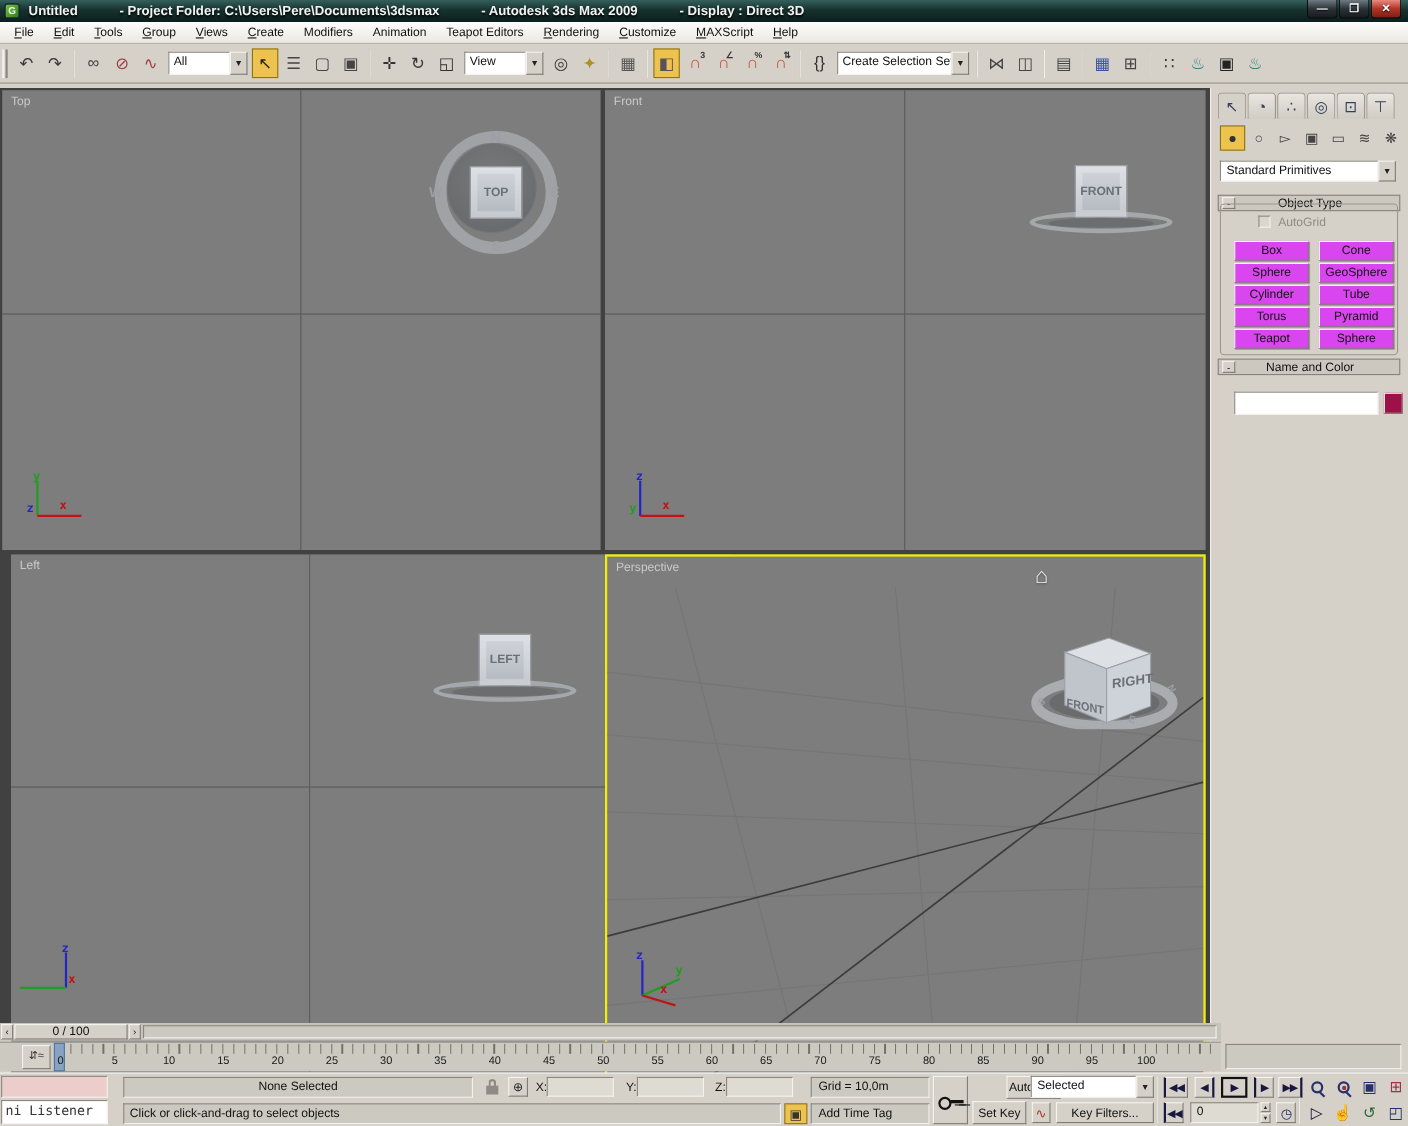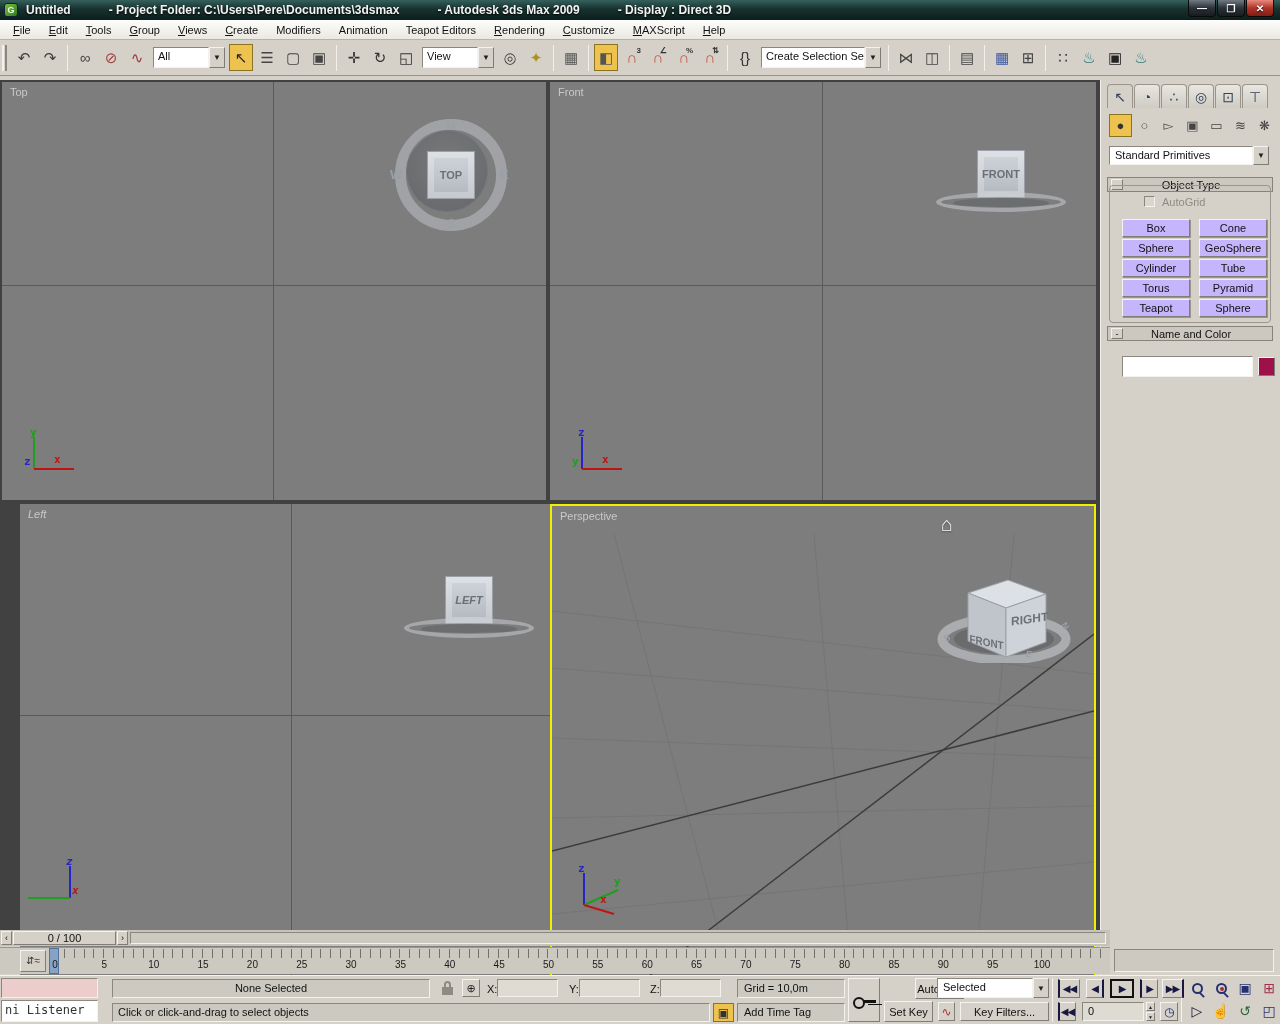--- a/index.html
+++ b/index.html
@@ -42,21 +42,21 @@
   .tb-dd .val { background:#fff; border:1px solid; border-color:#8a877f #f4f2ee #f4f2ee #8a877f;
     padding:2px 4px; font-size:11px; white-space:nowrap; overflow:hidden; }
   .dd-btn { width:16px; background:#d5d1c9; border:1px solid; border-color:#f4f2ee #7e7b74 #7e7b74 #f4f2ee;
     display:flex; align-items:center; justify-content:center; font-size:8px; color:#222; }
 
   
   #vparea { position:absolute; left:0; top:80px; width:1100px; height:850px; background:#414141; }
   .viewport { position:absolute; background:#7d7d7d; overflow:hidden; }
   #vp-top   { left:2px;  top:2px;   width:544px; height:418px; }
   #vp-front { left:550px; top:2px;  width:546px; height:418px; }
-  #vp-left  { left:20px;  top:424px; width:656px; height:504px;font-style:italic; }
+  #vp-left  { left:10px;  top:424px; width:656px; height:504px; }
   #vp-persp { left:550px; top:424px; width:546px; height:504px; border:2px solid #f0f000; }
   .vp-label { position:absolute; left:8px; top:4px; color:#c9c9c9; font-size:11px; }
   .grid-v { position:absolute; top:0; bottom:0; width:1px; background:#5a5a5a; }
   .grid-h { position:absolute; left:0; right:0; height:1px; background:#5a5a5a; }
 
   
   .compass-ring { position:absolute; width:112px; height:112px; border-radius:50%;
     border:11px solid rgba(205,209,215,0.45); }
   .compass-inner { position:absolute; width:82px; height:82px; left:4px; top:4px; border-radius:50%;
     background:radial-gradient(circle at 50% 40%, rgba(110,114,120,0.25), rgba(70,74,80,0.45));
@@ -92,21 +92,21 @@
     border:1px solid #86837b; display:flex; align-items:center; font-size:11px; color:#111; }
   .rollout-hdr .minus { width:12px; height:11px; margin:0 3px; background:#d5d1c9;
     border:1px solid; border-color:#f4f2ee #7e7b74 #7e7b74 #f4f2ee;
     display:flex; align-items:center; justify-content:center; font-size:9px; }
   .rollout-hdr .rtitle { flex:1; text-align:center; margin-right:16px; }
   .groupbox { position:absolute; border:1px solid #9a968e; border-radius:4px; }
   .chk { width:11px; height:11px; background:#d9d6ce; border:1px solid; 
     border-color:#8a877f #f4f2ee #f4f2ee #8a877f; display:inline-block; }
   .obj-grid { position:absolute; left:12px; top:33px; width:152px;
     display:grid; grid-template-columns:68px 68px; gap:2px 9px; }
-  .obj-btn { height:18px; background:#c4b5fd; border:1px solid;
+  .obj-btn { height:18px; background:#d946ef; border:1px solid;
     border-color:#f5f3ef #807d76 #807d76 #f5f3ef; font-size:11px;
     display:flex; align-items:center; justify-content:center; box-shadow:1px 1px 0 #9a968e; }
   #name-input { position:absolute; left:12px; top:21px; width:131px; height:21px;
     background:#fff; border:1px solid; border-color:#8a877f #f4f2ee #f4f2ee #8a877f; }
   #color-swatch { position:absolute; left:148px; top:22px; width:17px; height:19px;
     border:1px solid; border-color:#f4f2ee #7e7b74 #7e7b74 #f4f2ee; }
 
   
   #sliderrow { position:absolute; left:0; top:930px; width:1110px; height:16px; background:#c6c3bb; }
   .ts-btn { position:absolute; top:1px; height:14px; background:#d5d1c9; border:1px solid;

